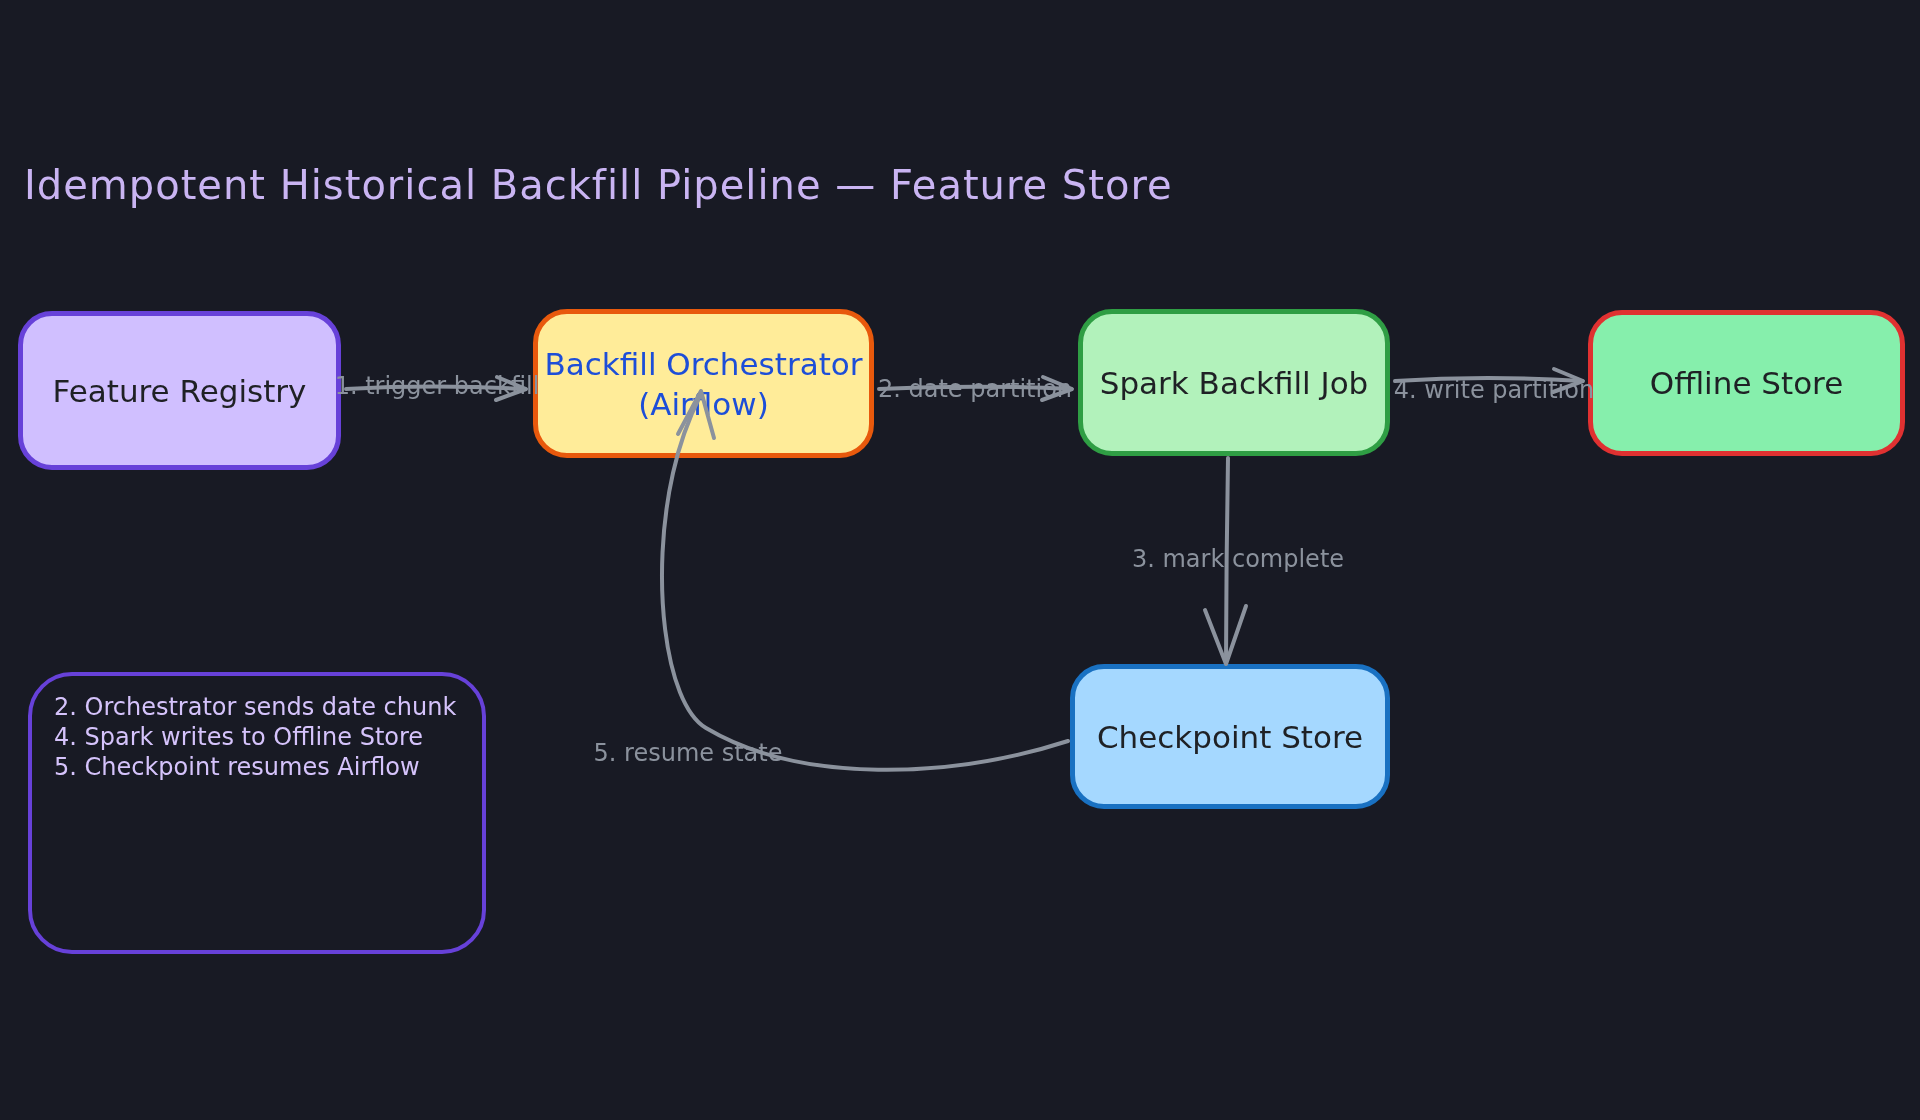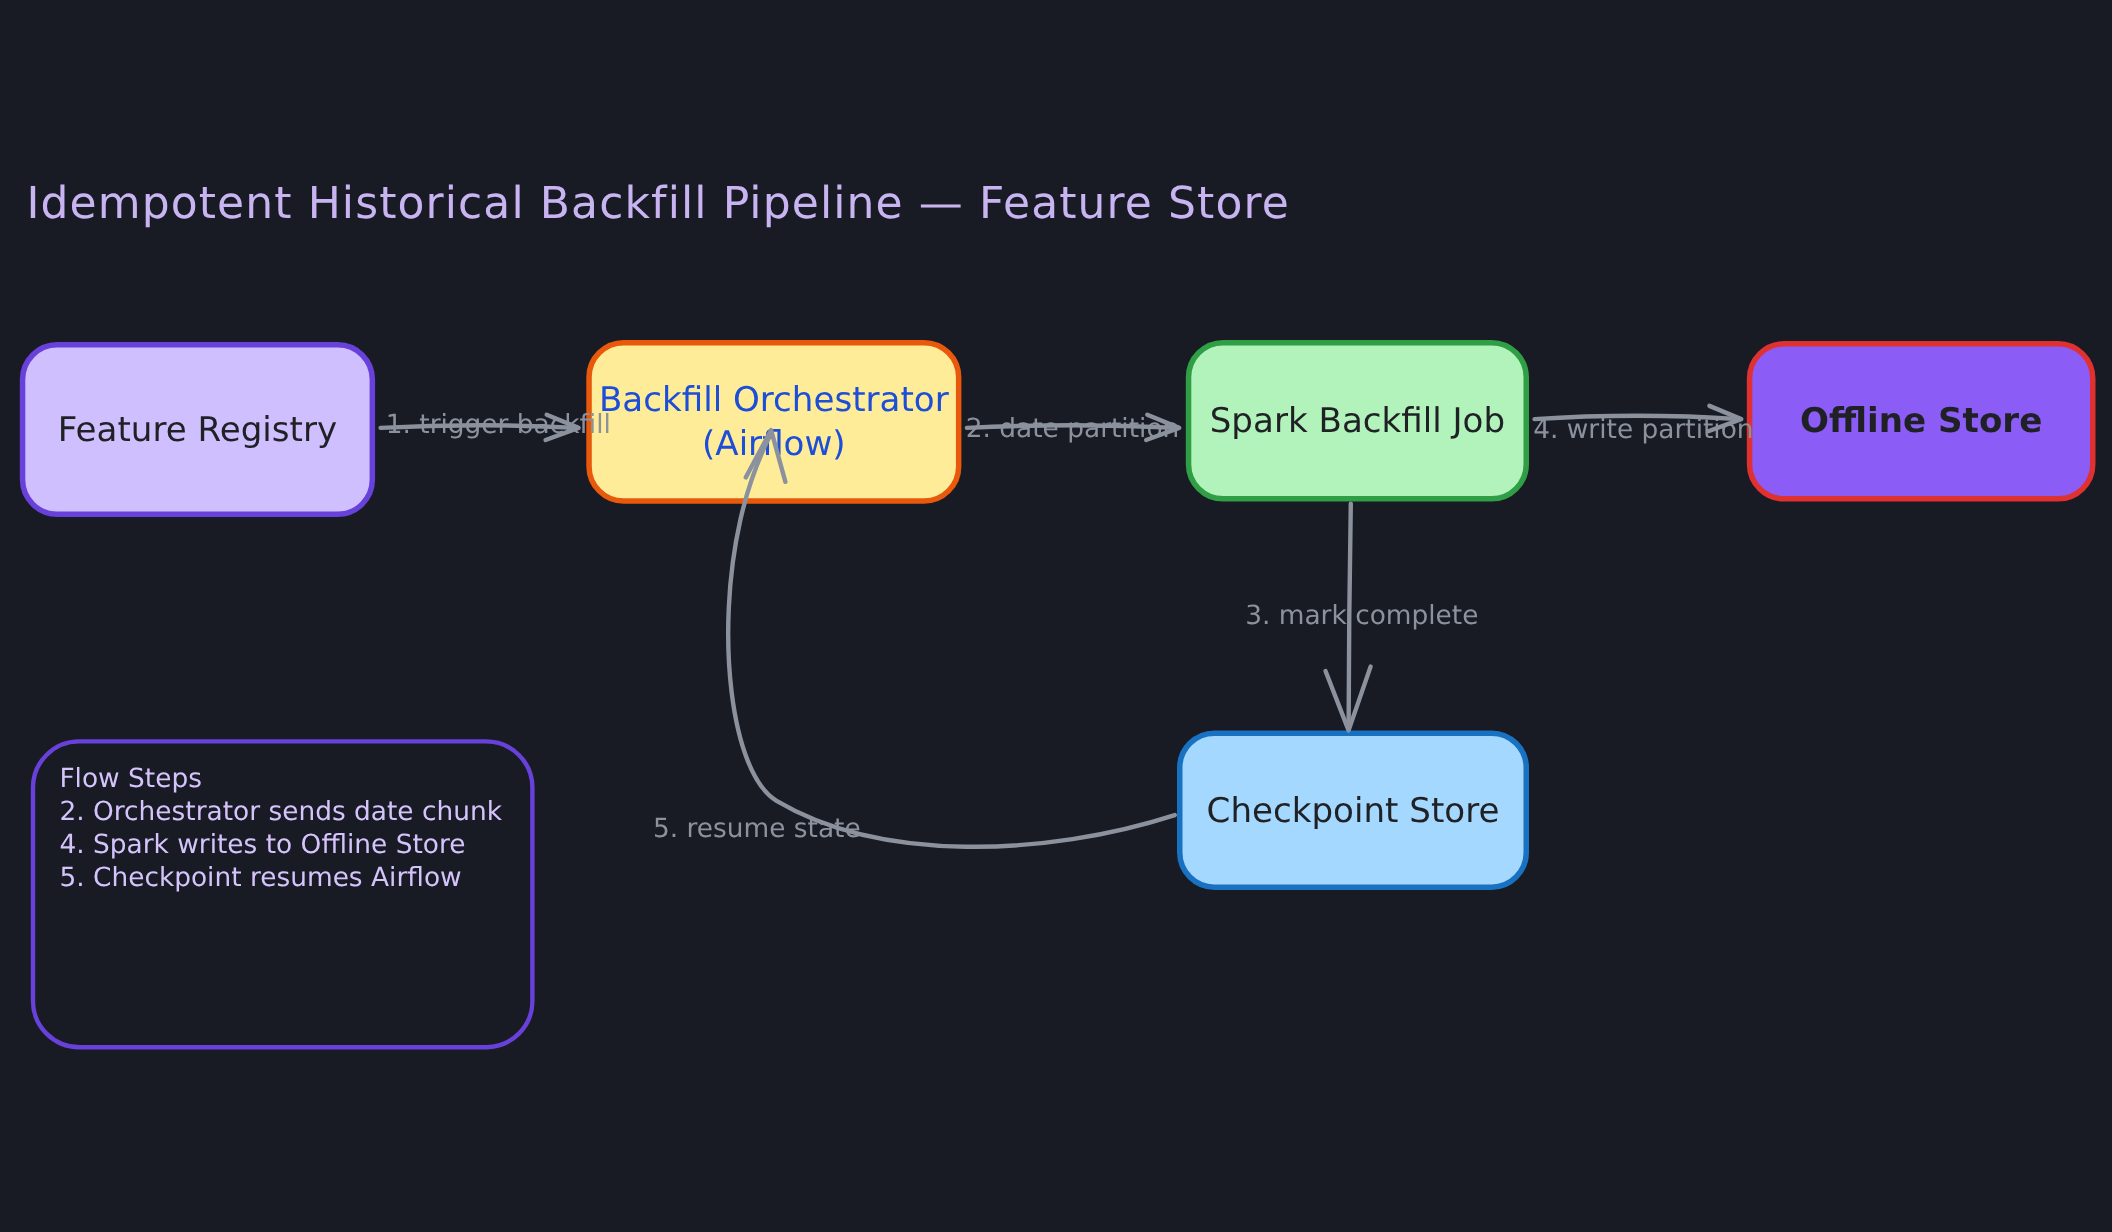--- a/index.html
+++ b/index.html
@@ -93,21 +93,21 @@
 
 <div class="node node-orchestrator" style="background: rgb(255, 236, 153); border-color: rgb(232, 89, 12); color: #1d4ed8; text-align: center;">
   <span>Backfill Orchestrator</span>
   <span>(Airflow)</span>
 </div>
 
 <div class="node node-spark" style="background: rgb(178, 242, 187); border-color: rgb(47, 158, 68); color: rgb(31, 33, 37);">
   <span>Spark Backfill Job</span>
 </div>
 
-<div class="node node-offline" style="background: #8b5cf6; border-color: rgb(224, 49, 49); color: rgb(31, 33, 37); font-weight: bold;">
+<div class="node node-offline" style="background: #86efac; border-color: rgb(224, 49, 49); color: rgb(31, 33, 37);">
   <span>Offline Store</span>
 </div>
 
 <div class="node node-checkpoint" style="background: rgb(165, 216, 255); border-color: rgb(25, 113, 194); color: rgb(31, 33, 37);">
   <span>Checkpoint Store</span>
 </div>
 
 <svg class="arrows" viewBox="0 0 1920 1120">
   <g>
     <path d="M 346 389 C 400 386 470 386 525 389" style="stroke: rgb(139, 146, 157);"></path>
@@ -124,24 +124,23 @@
   <g>
     <path d="M 1228 458 C 1227 520 1226 600 1226 662" style="stroke: rgb(139, 146, 157);"></path>
     <polyline points="1205,610 1226,664 1246,606" style="stroke: rgb(139, 146, 157);"></polyline>
   </g>
   <g>
     <path d="M 1068 741 C 950 779 800 784 706 728 C 664 703 650 575 673 473 C 679 446 689 418 700 396" style="stroke: rgb(139, 146, 157);"></path>
     <polyline points="678,434 701,391 714,438" style="stroke: rgb(139, 146, 157);"></polyline>
   </g>
 </svg>
 
-<div class="edge-label edge-label-1" style="color: rgb(139, 146, 157); margin-left: 16px;">1. trigger backfill</div>
+<div class="edge-label edge-label-1" style="color: rgb(139, 146, 157);">1. trigger backfill</div>
 <div class="edge-label edge-label-2" style="color: rgb(139, 146, 157);">2. date partition</div>
 <div class="edge-label edge-label-3" style="color: rgb(139, 146, 157);">3. mark complete</div>
 <div class="edge-label edge-label-4" style="color: rgb(139, 146, 157);">4. write partition</div>
 <div class="edge-label edge-label-5" style="color: rgb(139, 146, 157); margin-top: 16px;">5. resume state</div>
 
 <div class="legend" style="border-color: rgb(103, 65, 217); color: rgb(213, 195, 251);">
-  <div class="legend-line">Flow Steps</div>
   <div class="legend-line">2. Orchestrator sends date chunk</div>
   <div class="legend-line">4. Spark writes to Offline Store</div>
   <div class="legend-line">5. Checkpoint resumes Airflow</div>
 </div>
 
 </body></html>

